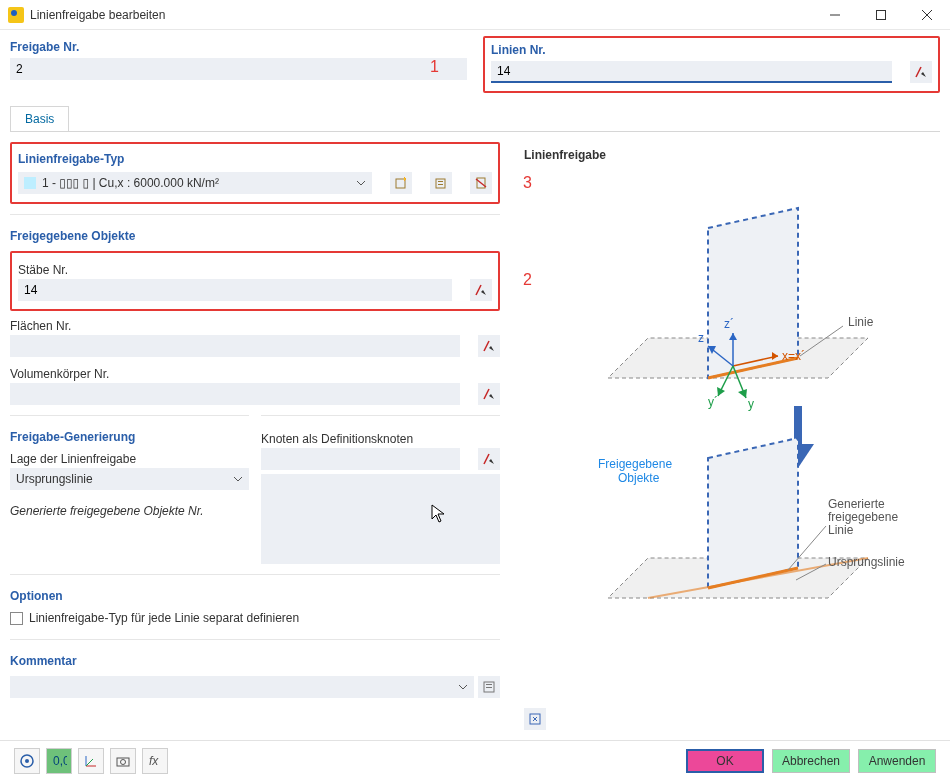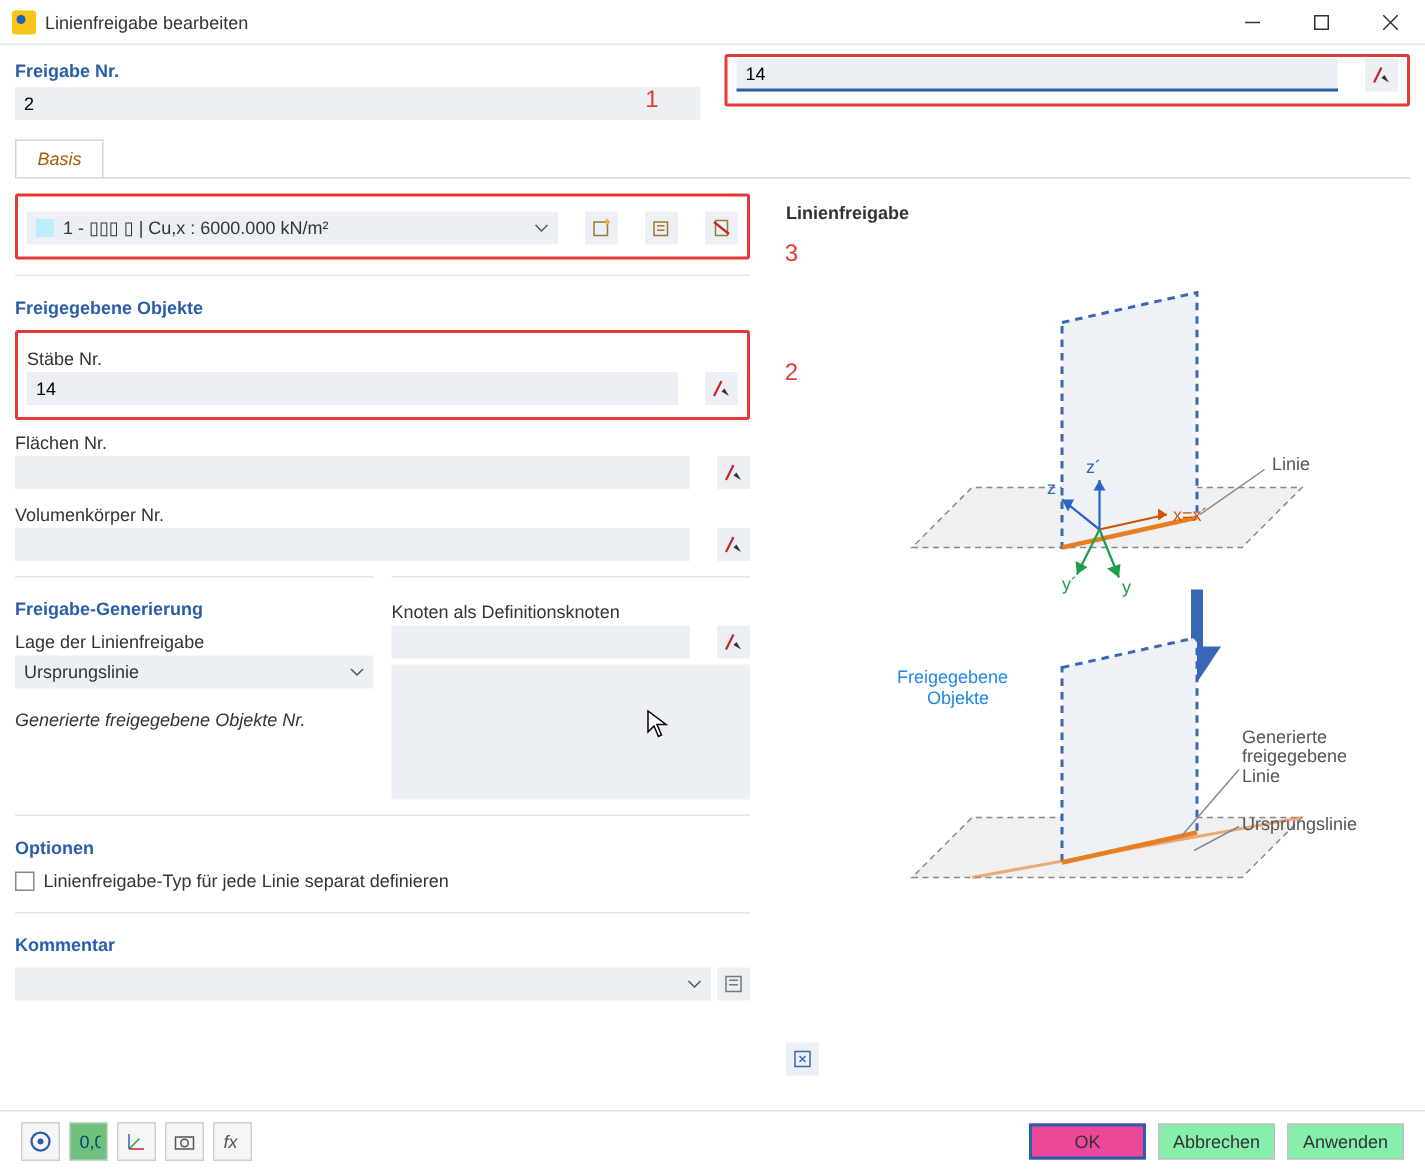--- a/index.html
+++ b/index.html
@@ -16,21 +16,21 @@
   .toprow .col { flex:1; }
   .section-title { color:#2a5ea9; font-weight:600; margin:4px 0 4px 0; }
   .input-flat { background:#eceff4; height:22px; line-height:22px; padding:0 6px; width:100%; border:none;}
   .input-underline { background:#eceff4; height:22px; line-height:22px; padding:0 6px; width:100%; border:none; border-bottom:2px solid #2a5ea9;}
   .red-box { border:2px solid #e53935; border-radius:2px; padding:4px 6px 8px 6px; position:relative;}
   .callout { position:absolute; font-size:16px; font-weight:400; color:#e53935; }
   .input-row { display:flex; gap:18px; align-items:center;}
   .pick-btn { width:22px; height:22px; background:#eceff4; display:flex; align-items:center; justify-content:center; flex:none;}
   .pick-btn svg{width:14px;height:14px;}
   .tabs { margin-top:14px; height:24px; display:flex; align-items:flex-end; }
-  .tab { padding:5px 14px 5px 14px; background:#fff; border:1px solid #d6d6d6; border-bottom:none; color:#a16207;font-style:italic;}
+  .tab { padding:5px 14px 5px 14px; background:#fff; border:1px solid #d6d6d6; border-bottom:none; color:#0369a1;}
   .panel-row { display:flex; gap:16px; }
   .panel-left { flex:0 0 490px; display:flex; flex-direction:column; gap:10px;}
   .panel-right { flex:1; padding:6px 8px 8px 8px;}
   .group { border-top:1px solid #e6e6e6; padding-top:10px; }
   .group > .group-title { color:#2a5ea9; font-weight:600; margin-bottom:8px; }
   .label-sm { color:#333; margin:6px 0 2px 0;}
   .dropdown { background:#eceff4; height:22px; display:flex; align-items:center; padding:0 6px; justify-content:space-between; width:100%; border:none;}
   .chev { width:10px;height:10px;}
   .icon-btn { width:22px;height:22px;background:#eceff4;display:flex;align-items:center;justify-content:center;flex:none;}
   .icon-btn svg{width:14px;height:14px;}
@@ -84,20 +84,21 @@
 <div class="content">
 
   <div class="toprow">
     <div class="col" style="position:relative;">
       <div class="section-title">Freigabe Nr.</div>
       <input class="input-flat" value="2" style="">
       <div class="callout" style="right:28px;top:22px;">1</div>
     </div>
     <div class="col">
       <div class="red-box" style="padding-top:1px;">
+        <div class="section-title">Linien Nr.</div>
         <div class="input-row">
           <input class="input-underline" value="14" style="">
           <div class="pick-btn">
             <svg viewBox="0 0 14 14">
                 <path d="M2 12 L7 2" stroke="#c62828" stroke-width="1.5" fill="none"></path>
                 <path d="M7 9 L12 12 L9 7 Z" fill="#333"></path>
               </svg>
           </div>
         </div>
       </div>
@@ -106,20 +107,21 @@
 
   <div class="tabs">
     <div class="tab">Basis</div>
   </div>
 
   <div class="panel-row" style="border-top:1px solid #d6d6d6;padding-top:10px;">
 
     <div class="panel-left">
 
       <div class="red-box" style="position:relative;">
+        <div class="group-title section-title">Linienfreigabe-Typ</div>
         <div class="input-row" style="margin-top:6px;">
           <div class="dropdown">
             <span style="display:flex;align-items:center;gap:6px;">
               <span style="width:12px;height:12px;background:#bdeeff;display:inline-block;"></span>
               <span>1 - ▯▯▯ ▯ | Cu,x : 6000.000 kN/m²</span>
             </span>
             <svg class="chev" viewBox="0 0 10 10">
                 <path d="M1 3 L5 7 L9 3" stroke="#555" fill="none"></path>
               </svg>
           </div>

